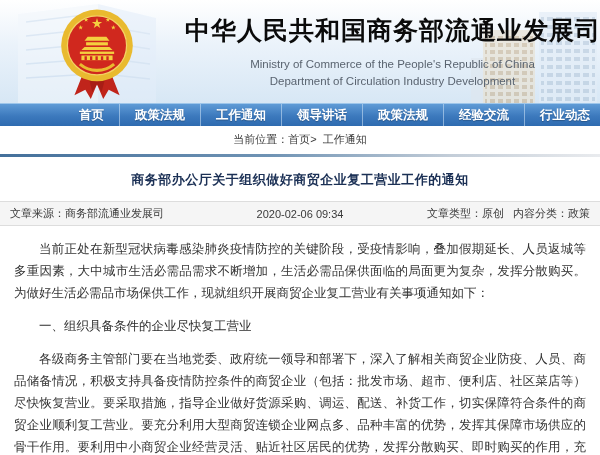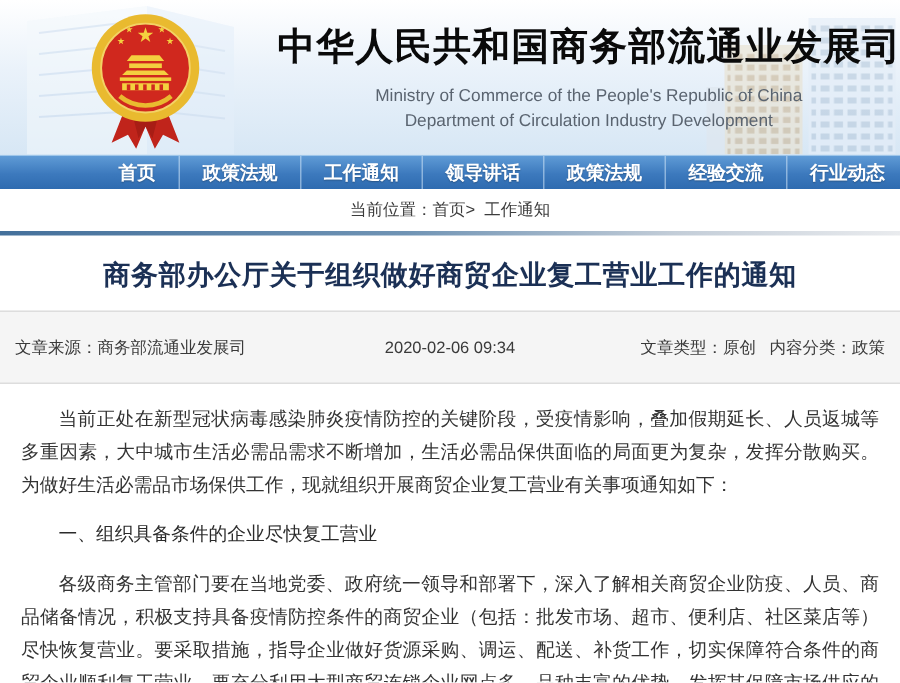--- a/index.html
+++ b/index.html
@@ -29,25 +29,25 @@
   .main-nav a:last-child { padding-right:10px;text-align:right; }
 
   
   .breadcrumb { padding:6px 8px 4px 8px; font-size:11px; color:#3c3c3c;text-align:center; }
   .breadcrumb a { color:#3c3c3c; text-decoration:none; }
   .breadcrumb .sep { margin:0 3px 0 0; }
   .divider-bar { height:3px; margin:3px 0 0 0;
     background:linear-gradient(90deg,#44709b 0%,#6f93b4 45%,#c3cdd8 75%,#e9ebee 100%); }
 
   
-  .article-title { margin:14px 14px 12px 14px; text-align:center; font-size:18px; font-weight:bold;
+  .article-title { margin:14px 14px 12px 14px; text-align:center; font-size:13px; font-weight:bold;
     color:#1b3055; letter-spacing:0.5px; }
   .meta-bar { display:flex; align-items:center; background:#f5f5f5;
     border-top:1px solid #dddddd; border-bottom:1px solid #dddddd;
-    padding:16px 10px; font-size:11px; color:#3a3a3a; }
+    padding:4px 10px; font-size:11px; color:#3a3a3a; }
   .meta-left { flex:1.2; text-align:left; }
   .meta-center { flex:1; text-align:center; }
   .meta-right { flex:1.2; text-align:right; }
   .meta-right .pair + .pair { margin-left:6px; }
 
   .article-body { padding:12px 14px 0 14px; font-size:12.5px; color:#333333; line-height:22px;
     text-align:justify; }
   .article-body p { margin-bottom:11px; }
   .indent { text-indent:2em; }
   .section-heading { font-weight:normal; color:#2b2b2b; }

